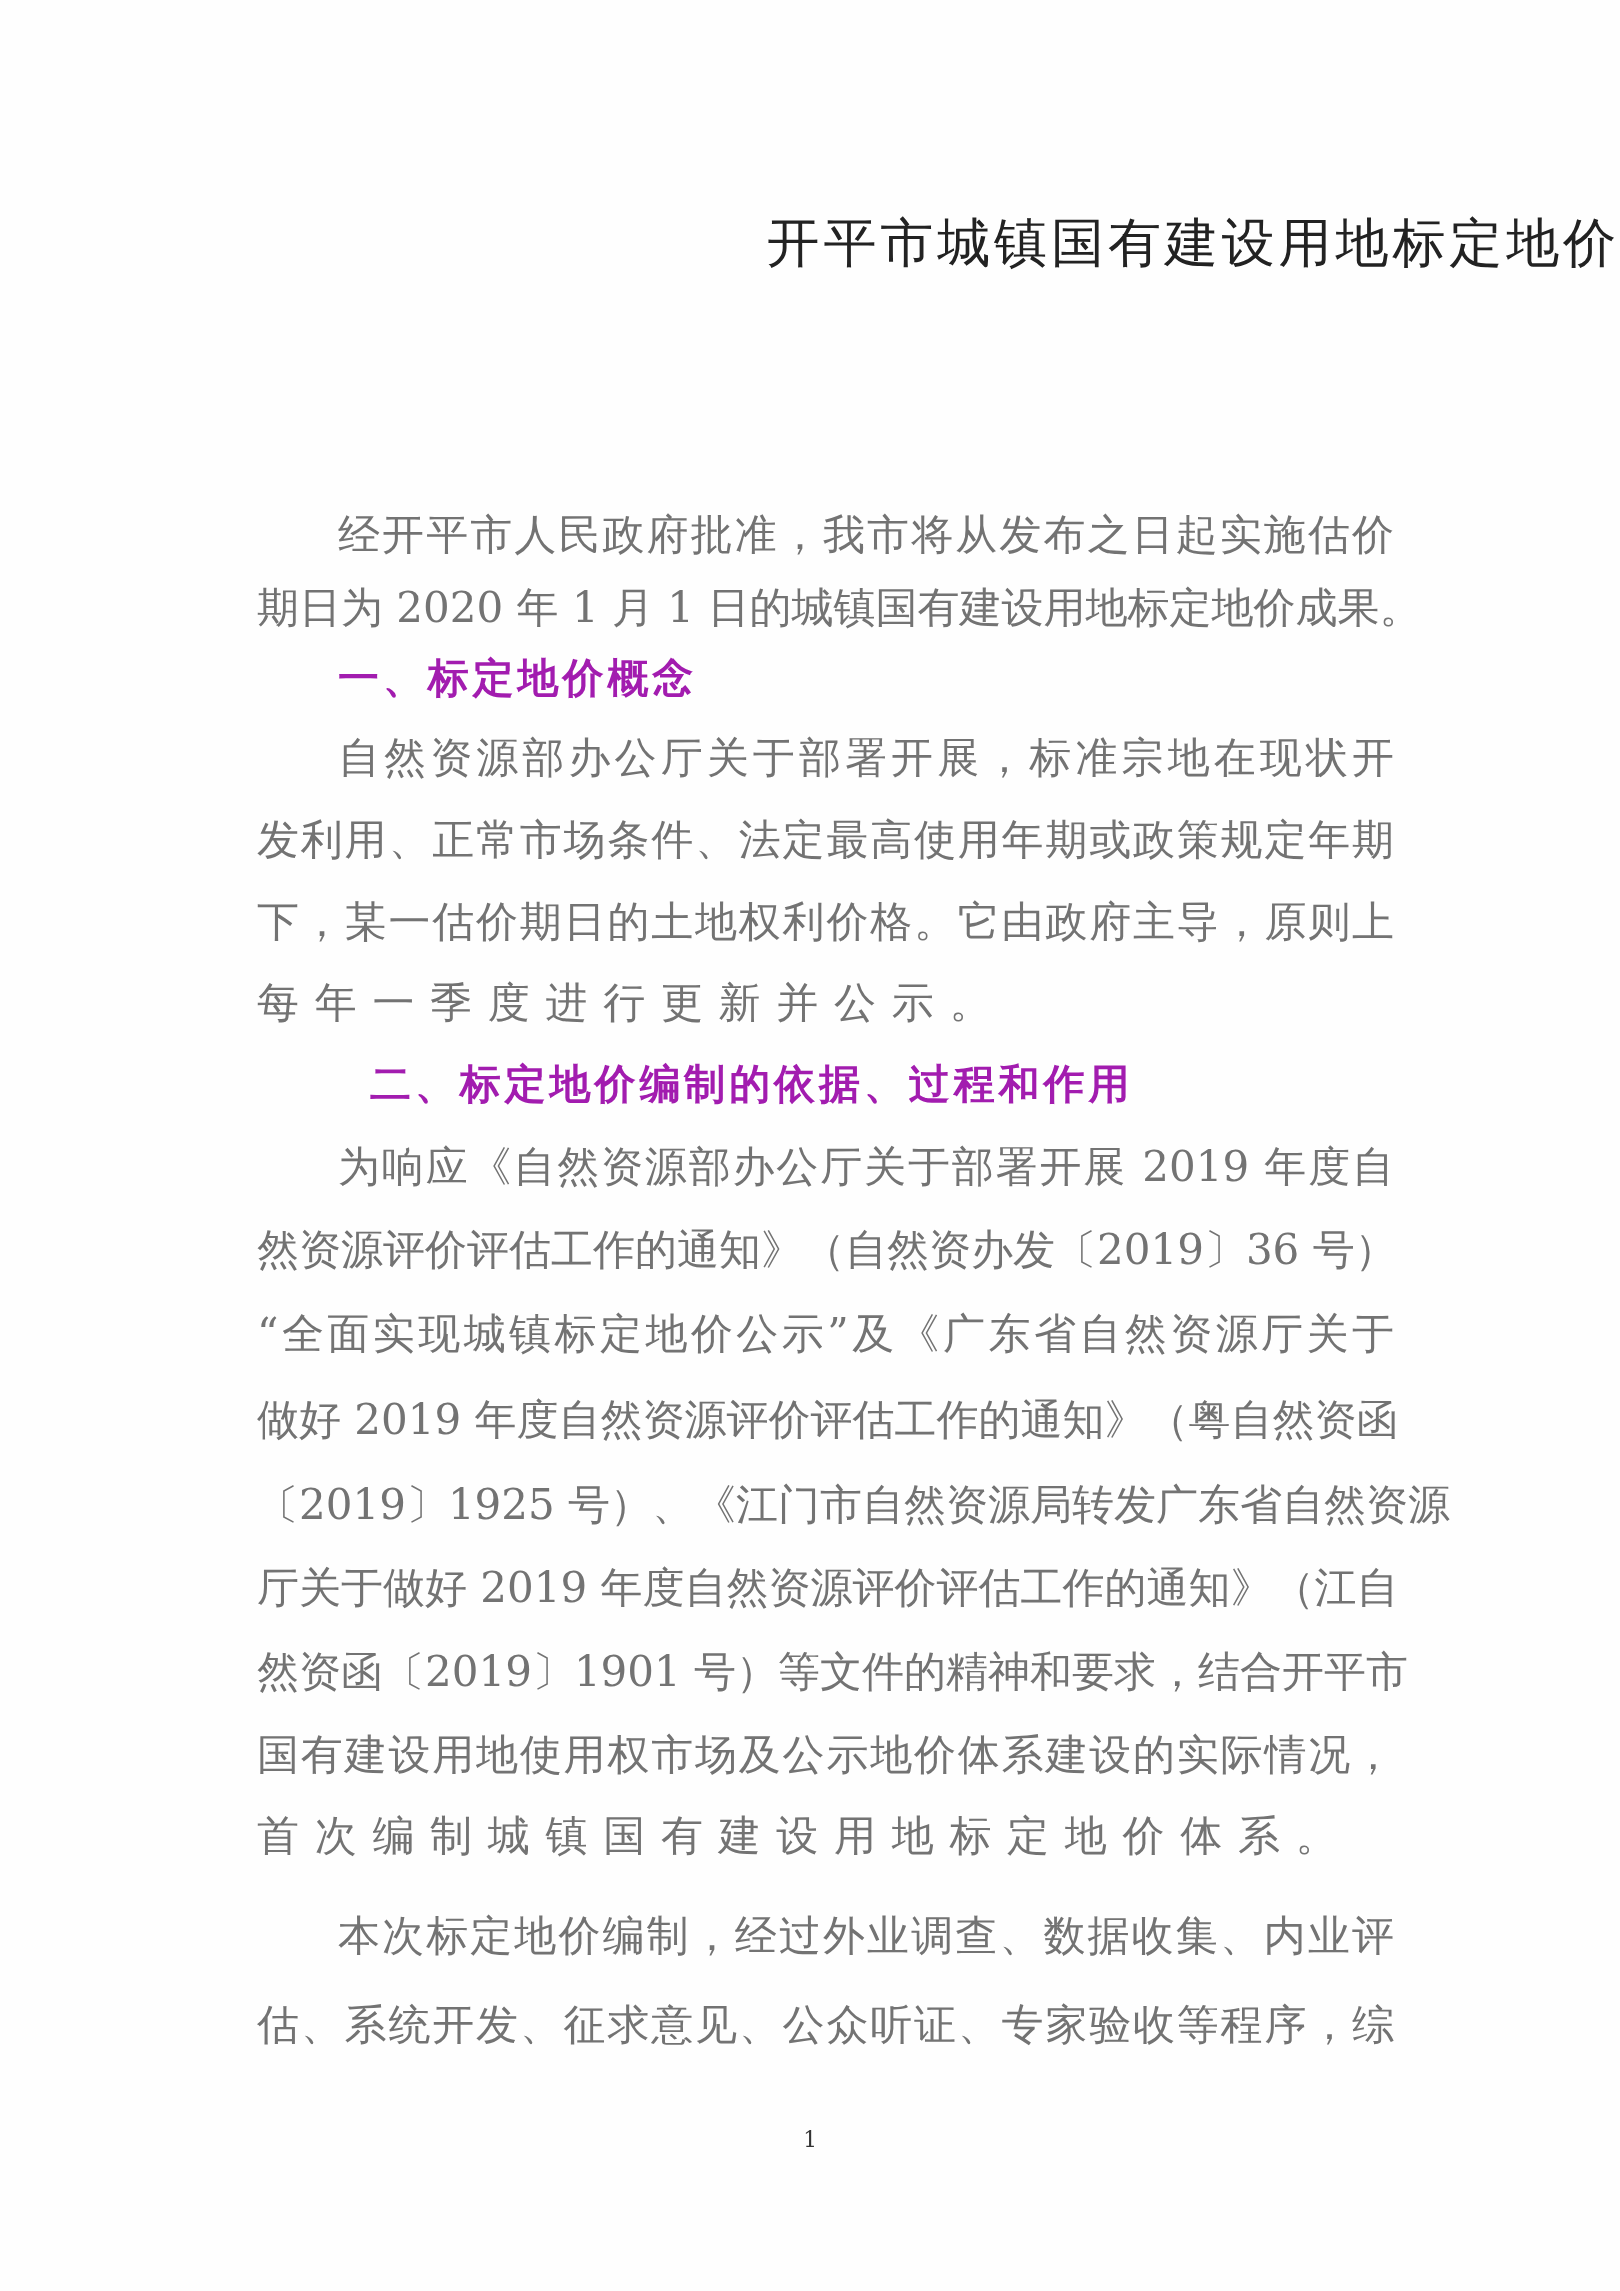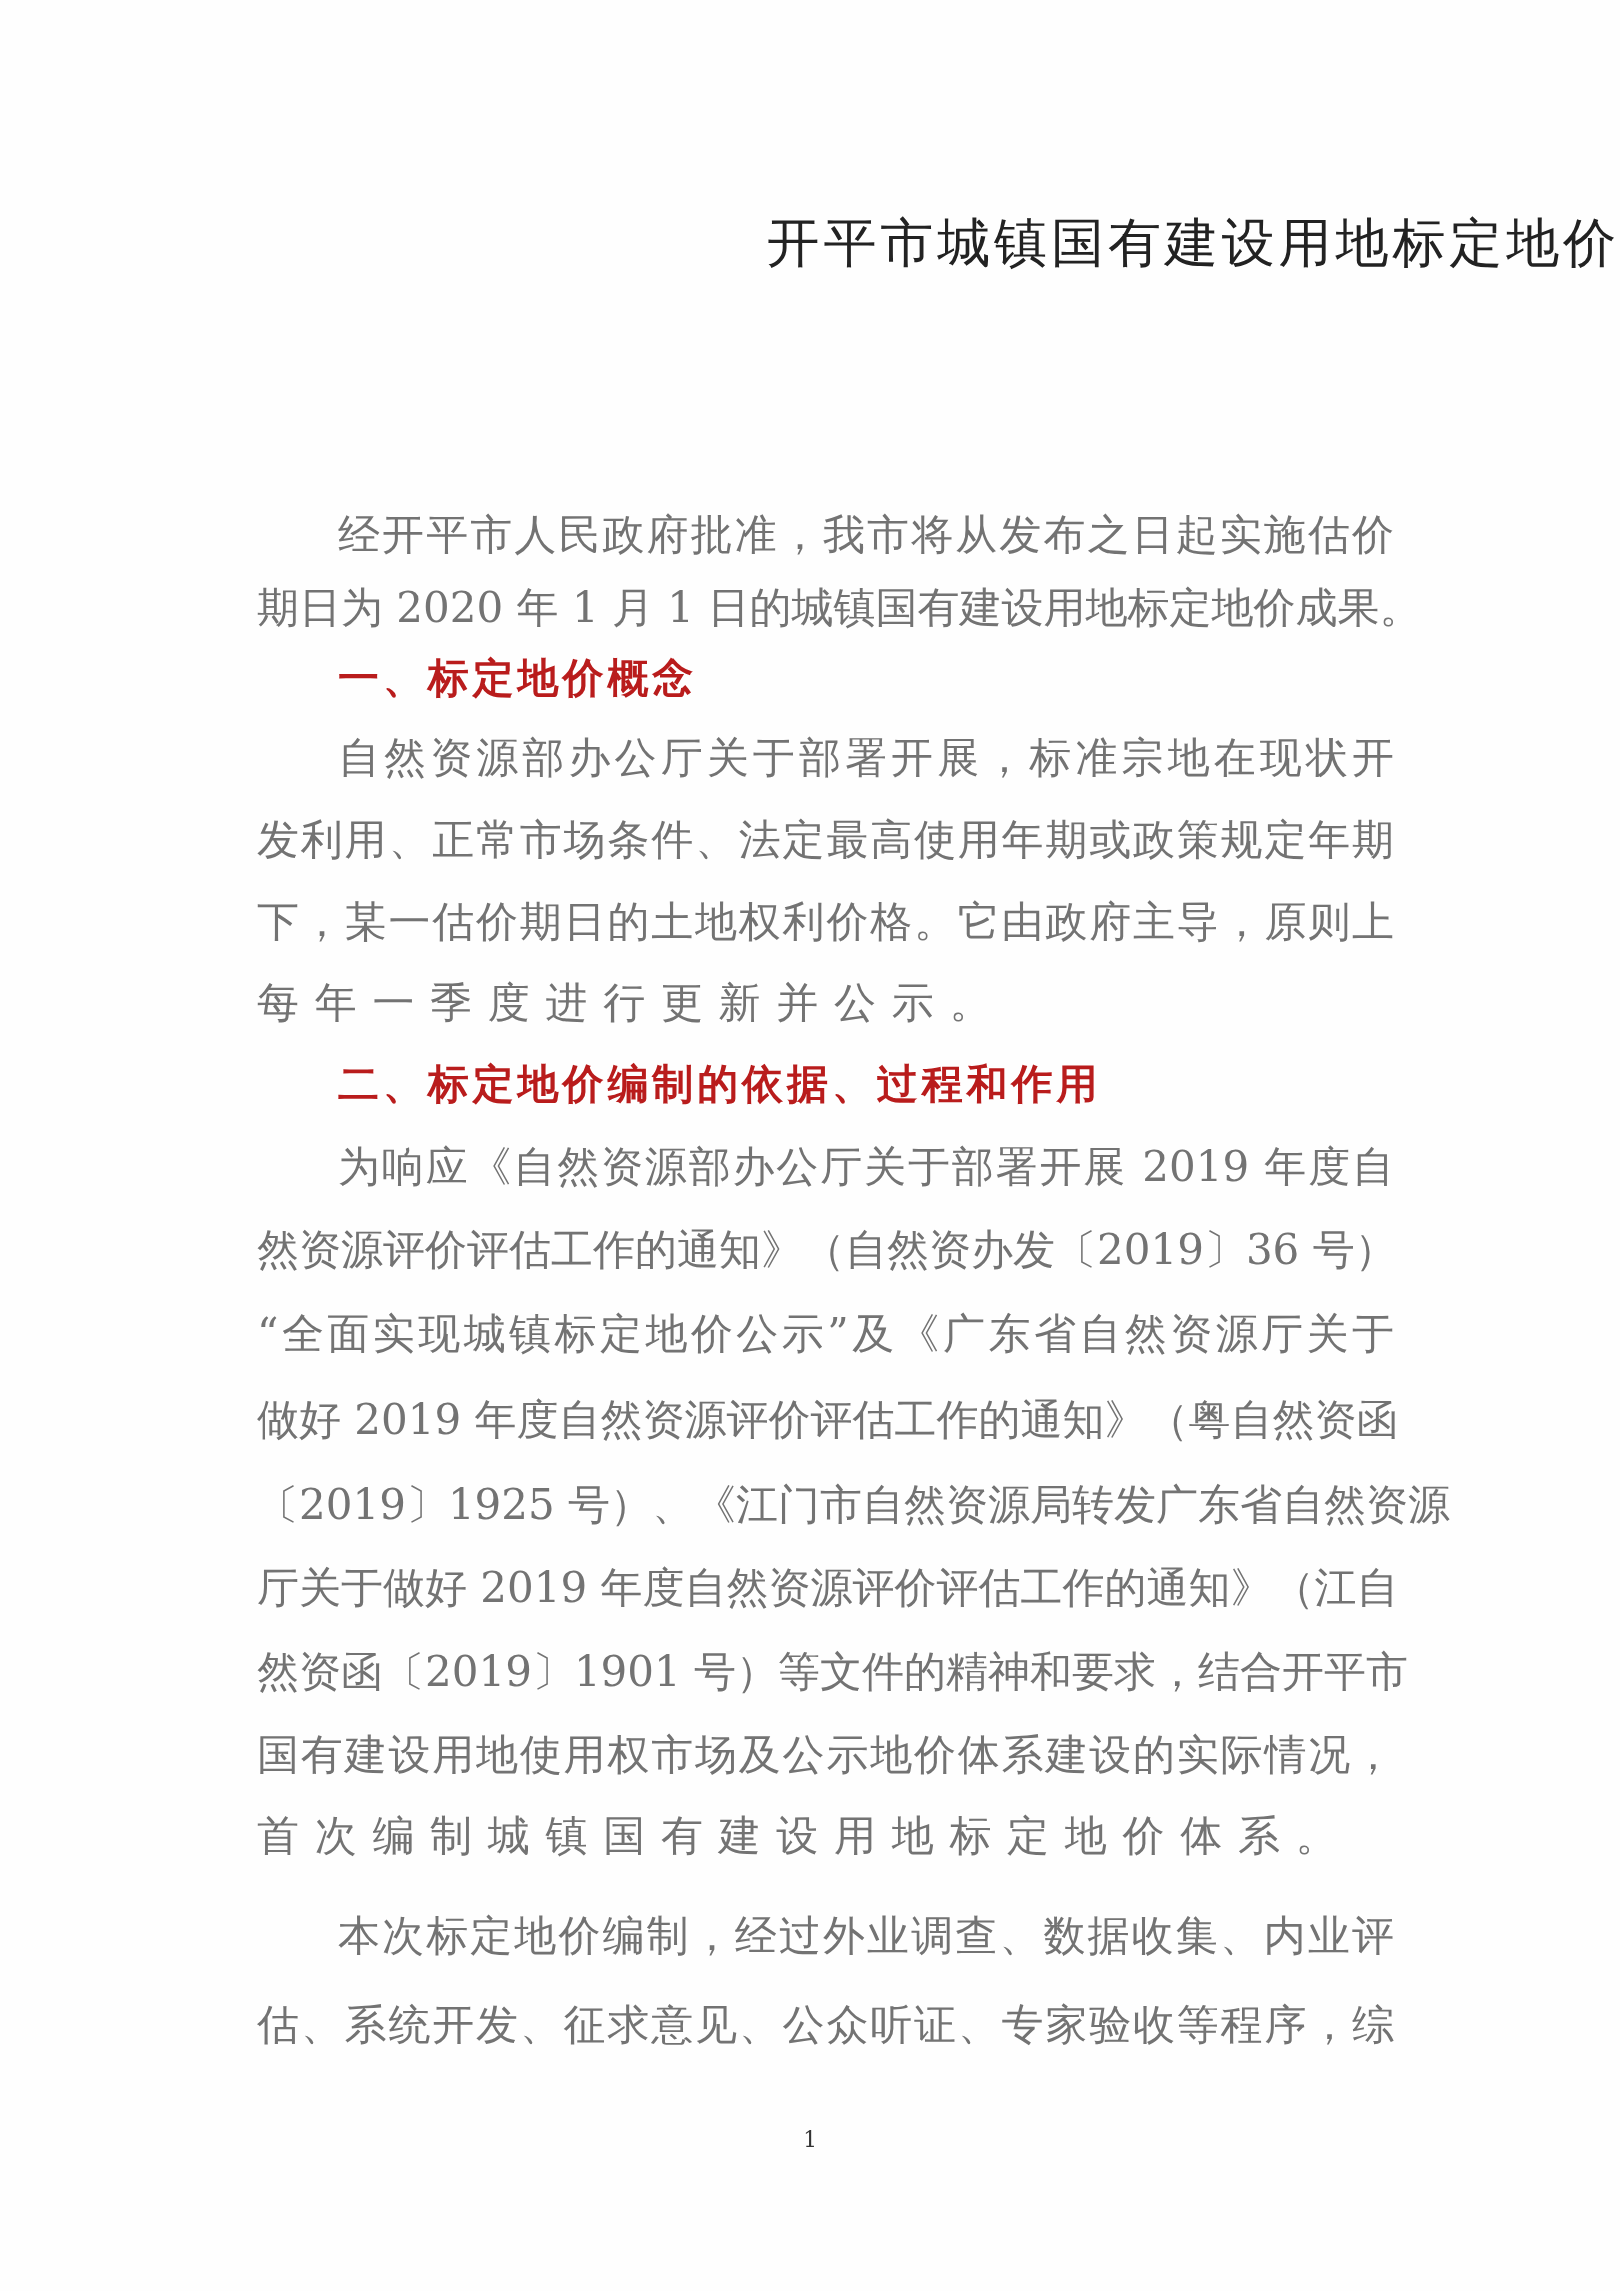--- a/index.html
+++ b/index.html
@@ -50,21 +50,21 @@
     }
     .line.indent { left: 338px; }
     .line.justify { text-align: justify; text-align-last: justify; letter-spacing: 0; }
     .heading {
       position: absolute;
       left: 338px;
       font-family: "DejaVu Sans", "Liberation Sans", sans-serif;
       font-weight: bold;
       font-size: 41px;
       letter-spacing: 3.9px;
-      color: #b91c1c;
+      color: #a21caf;
       line-height: 59px;
       white-space: nowrap;
     }
     .page-number {
       position: absolute;
       left: 0;
       width: 1620px;
       top: 2127px;
       text-align: center;
       font-size: 21.6px;
@@ -80,21 +80,21 @@
 
   <div class="line indent justify" style="top:505px; width:1056px;">经开平市人民政府批准，我市将从发布之日起实施估价</div>
   <div class="line justify" style="top:578px;">期日为 2020 年 1 月 1 日的城镇国有建设用地标定地价成果。</div>
 
   <div class="heading" style="top:649px;">一、标定地价概念</div>
   <div class="line indent justify" style="top:728px; width:1056px;">自然资源部办公厅关于部署开展，标准宗地在现状开</div>
   <div class="line justify" style="top:810px;">发利用、正常市场条件、法定最高使用年期或政策规定年期</div>
   <div class="line justify" style="top:892px;">下，某一估价期日的土地权利价格。它由政府主导，原则上</div>
   <div class="line" style="top:973px;">每年一季度进行更新并公示。</div>
 
-  <div class="heading" style="top:1055px;">二、标定地价编制的依据、过程和作用</div>
+  <div class="heading" style="top:1055px;margin-left:32px;">二、标定地价编制的依据、过程和作用</div>
   <div class="line indent justify" style="top:1137px; width:1056px;">为响应《自然资源部办公厅关于部署开展 2019 年度自</div>
   <div class="line justify" style="top:1220px;">然资源评价评估工作的通知》（自然资办发〔2019〕36 号）</div>
   <div class="line justify" style="top:1304px;">“全面实现城镇标定地价公示”及《广东省自然资源厅关于</div>
   <div class="line justify" style="top:1390px;">做好 2019 年度自然资源评价评估工作的通知》（粤自然资函</div>
   <div class="line justify" style="top:1475px;">〔2019〕1925 号）、《江门市自然资源局转发广东省自然资源</div>
   <div class="line justify" style="top:1558px;">厅关于做好 2019 年度自然资源评价评估工作的通知》（江自</div>
   <div class="line justify" style="top:1642px;">然资函〔2019〕1901 号）等文件的精神和要求，结合开平市</div>
   <div class="line justify" style="top:1725px;">国有建设用地使用权市场及公示地价体系建设的实际情况，</div>
   <div class="line" style="top:1806px;">首次编制城镇国有建设用地标定地价体系。</div>
 

